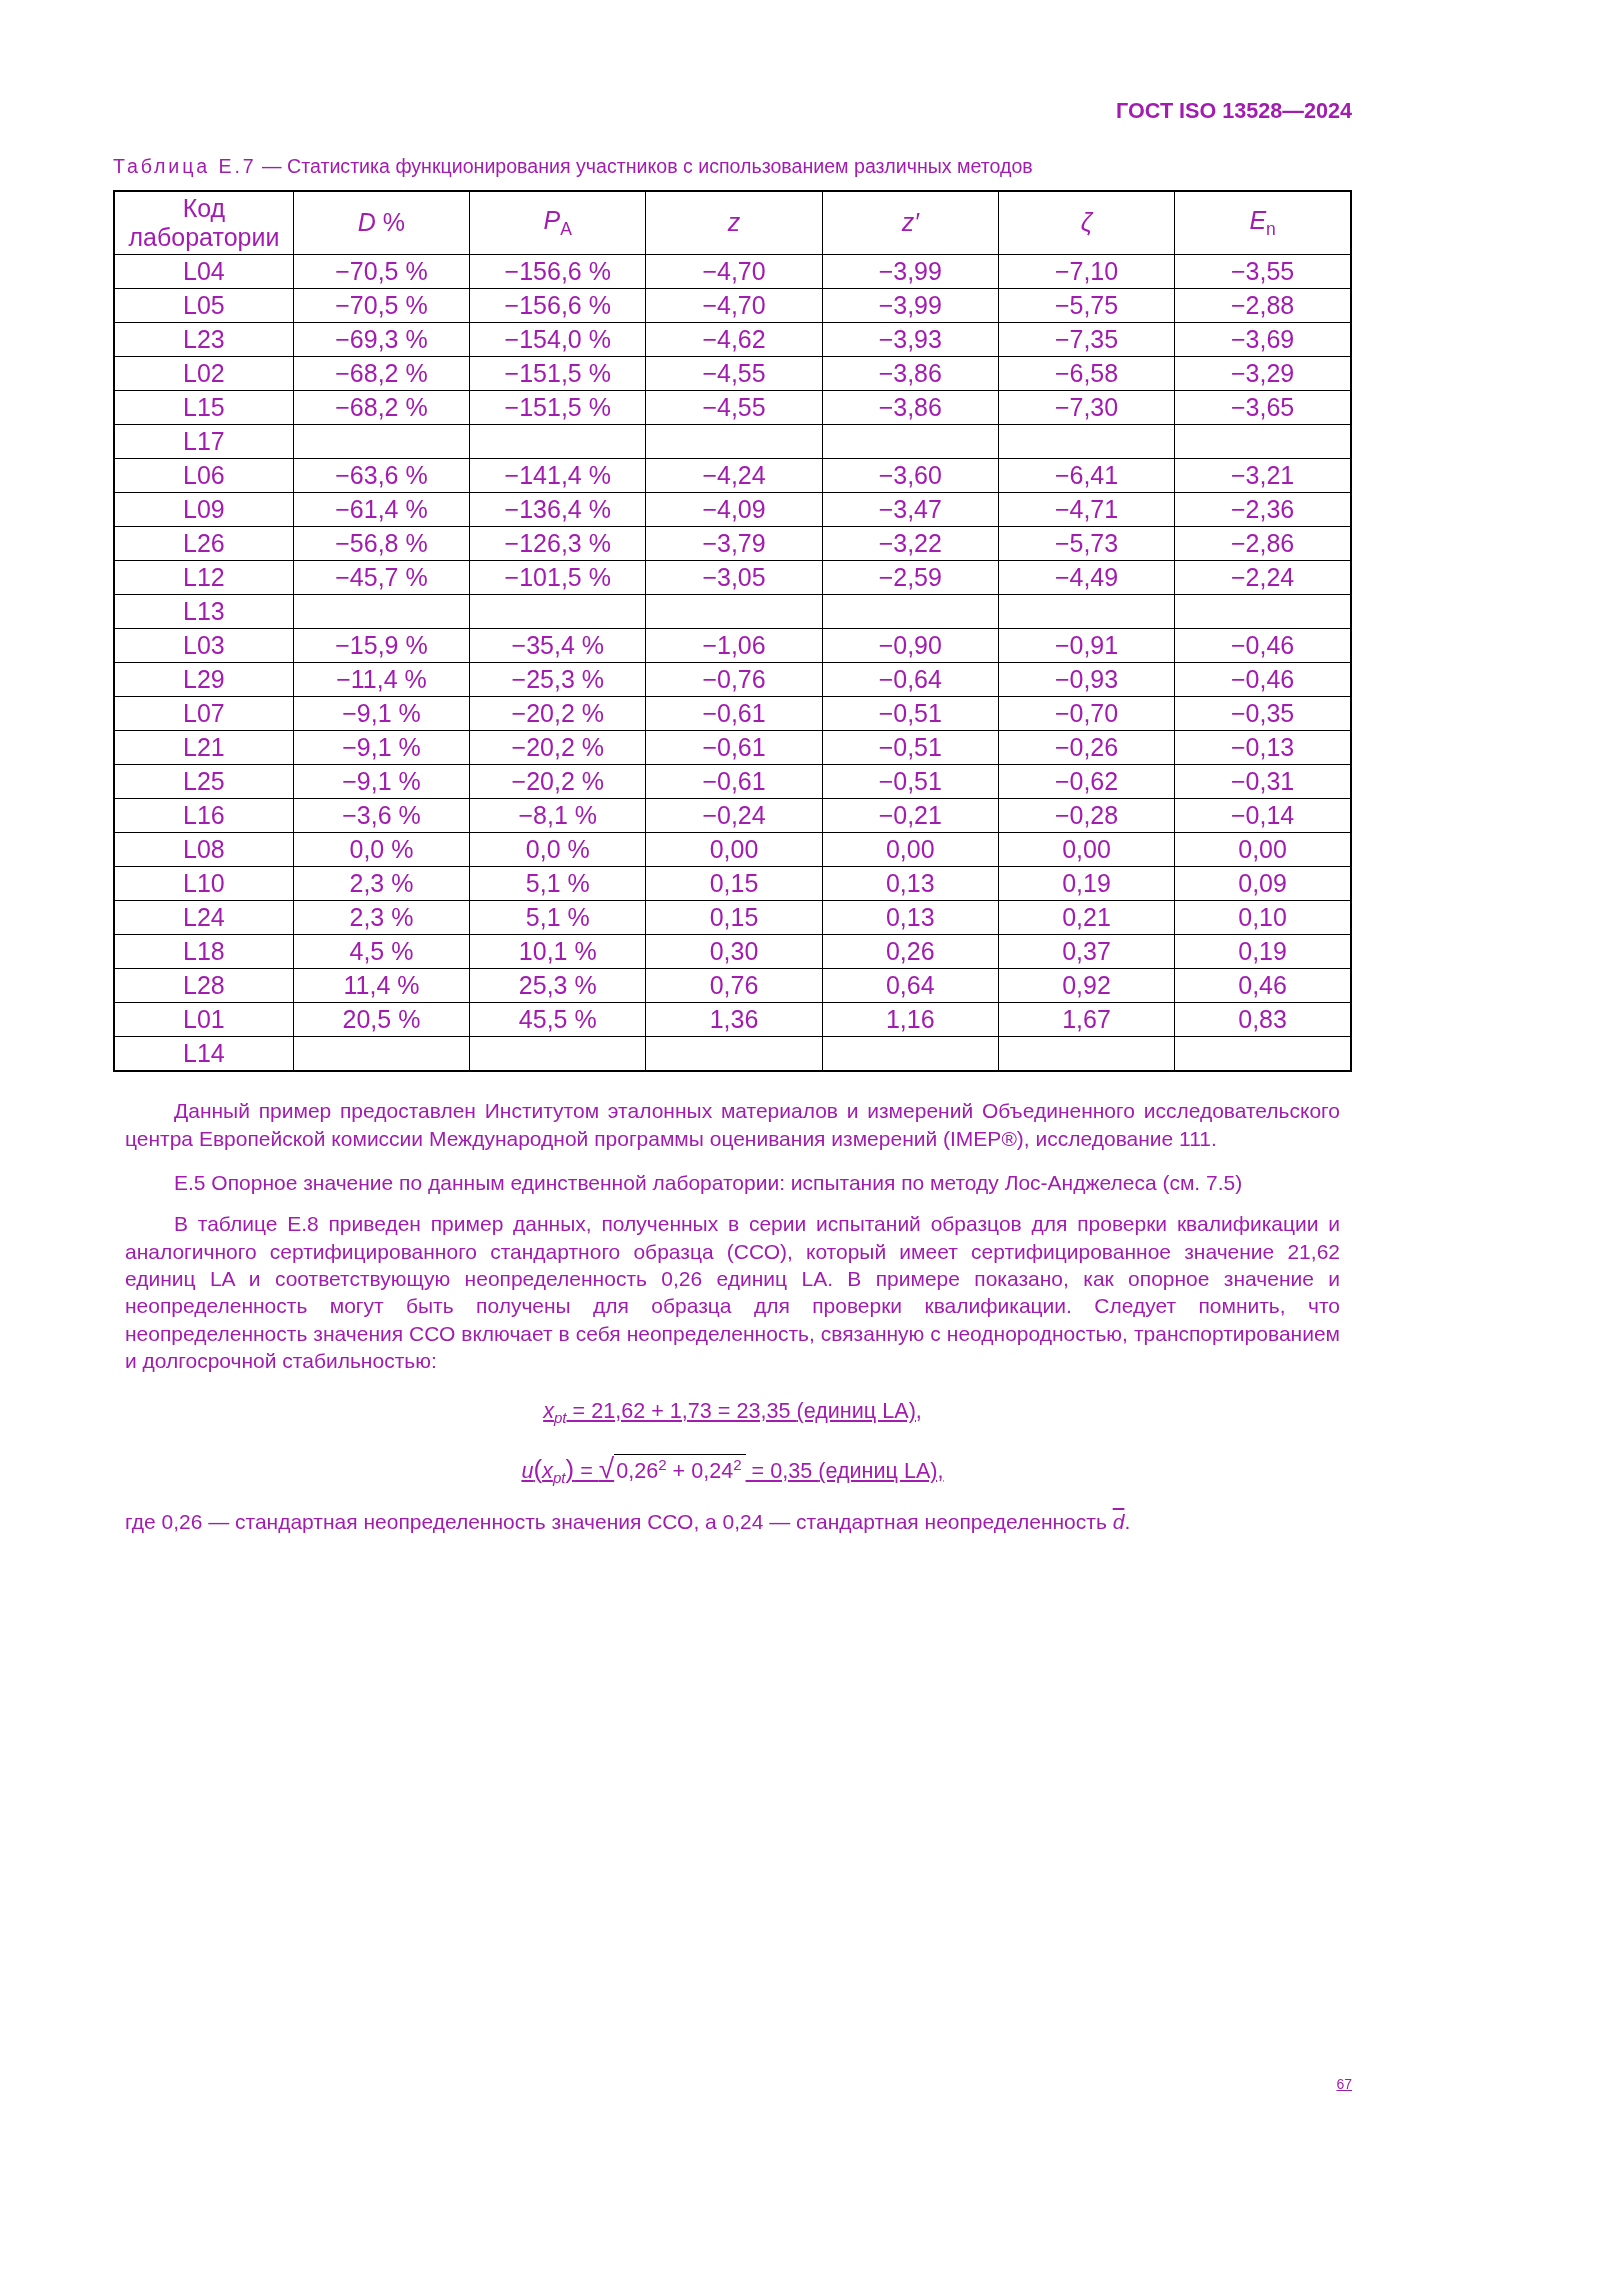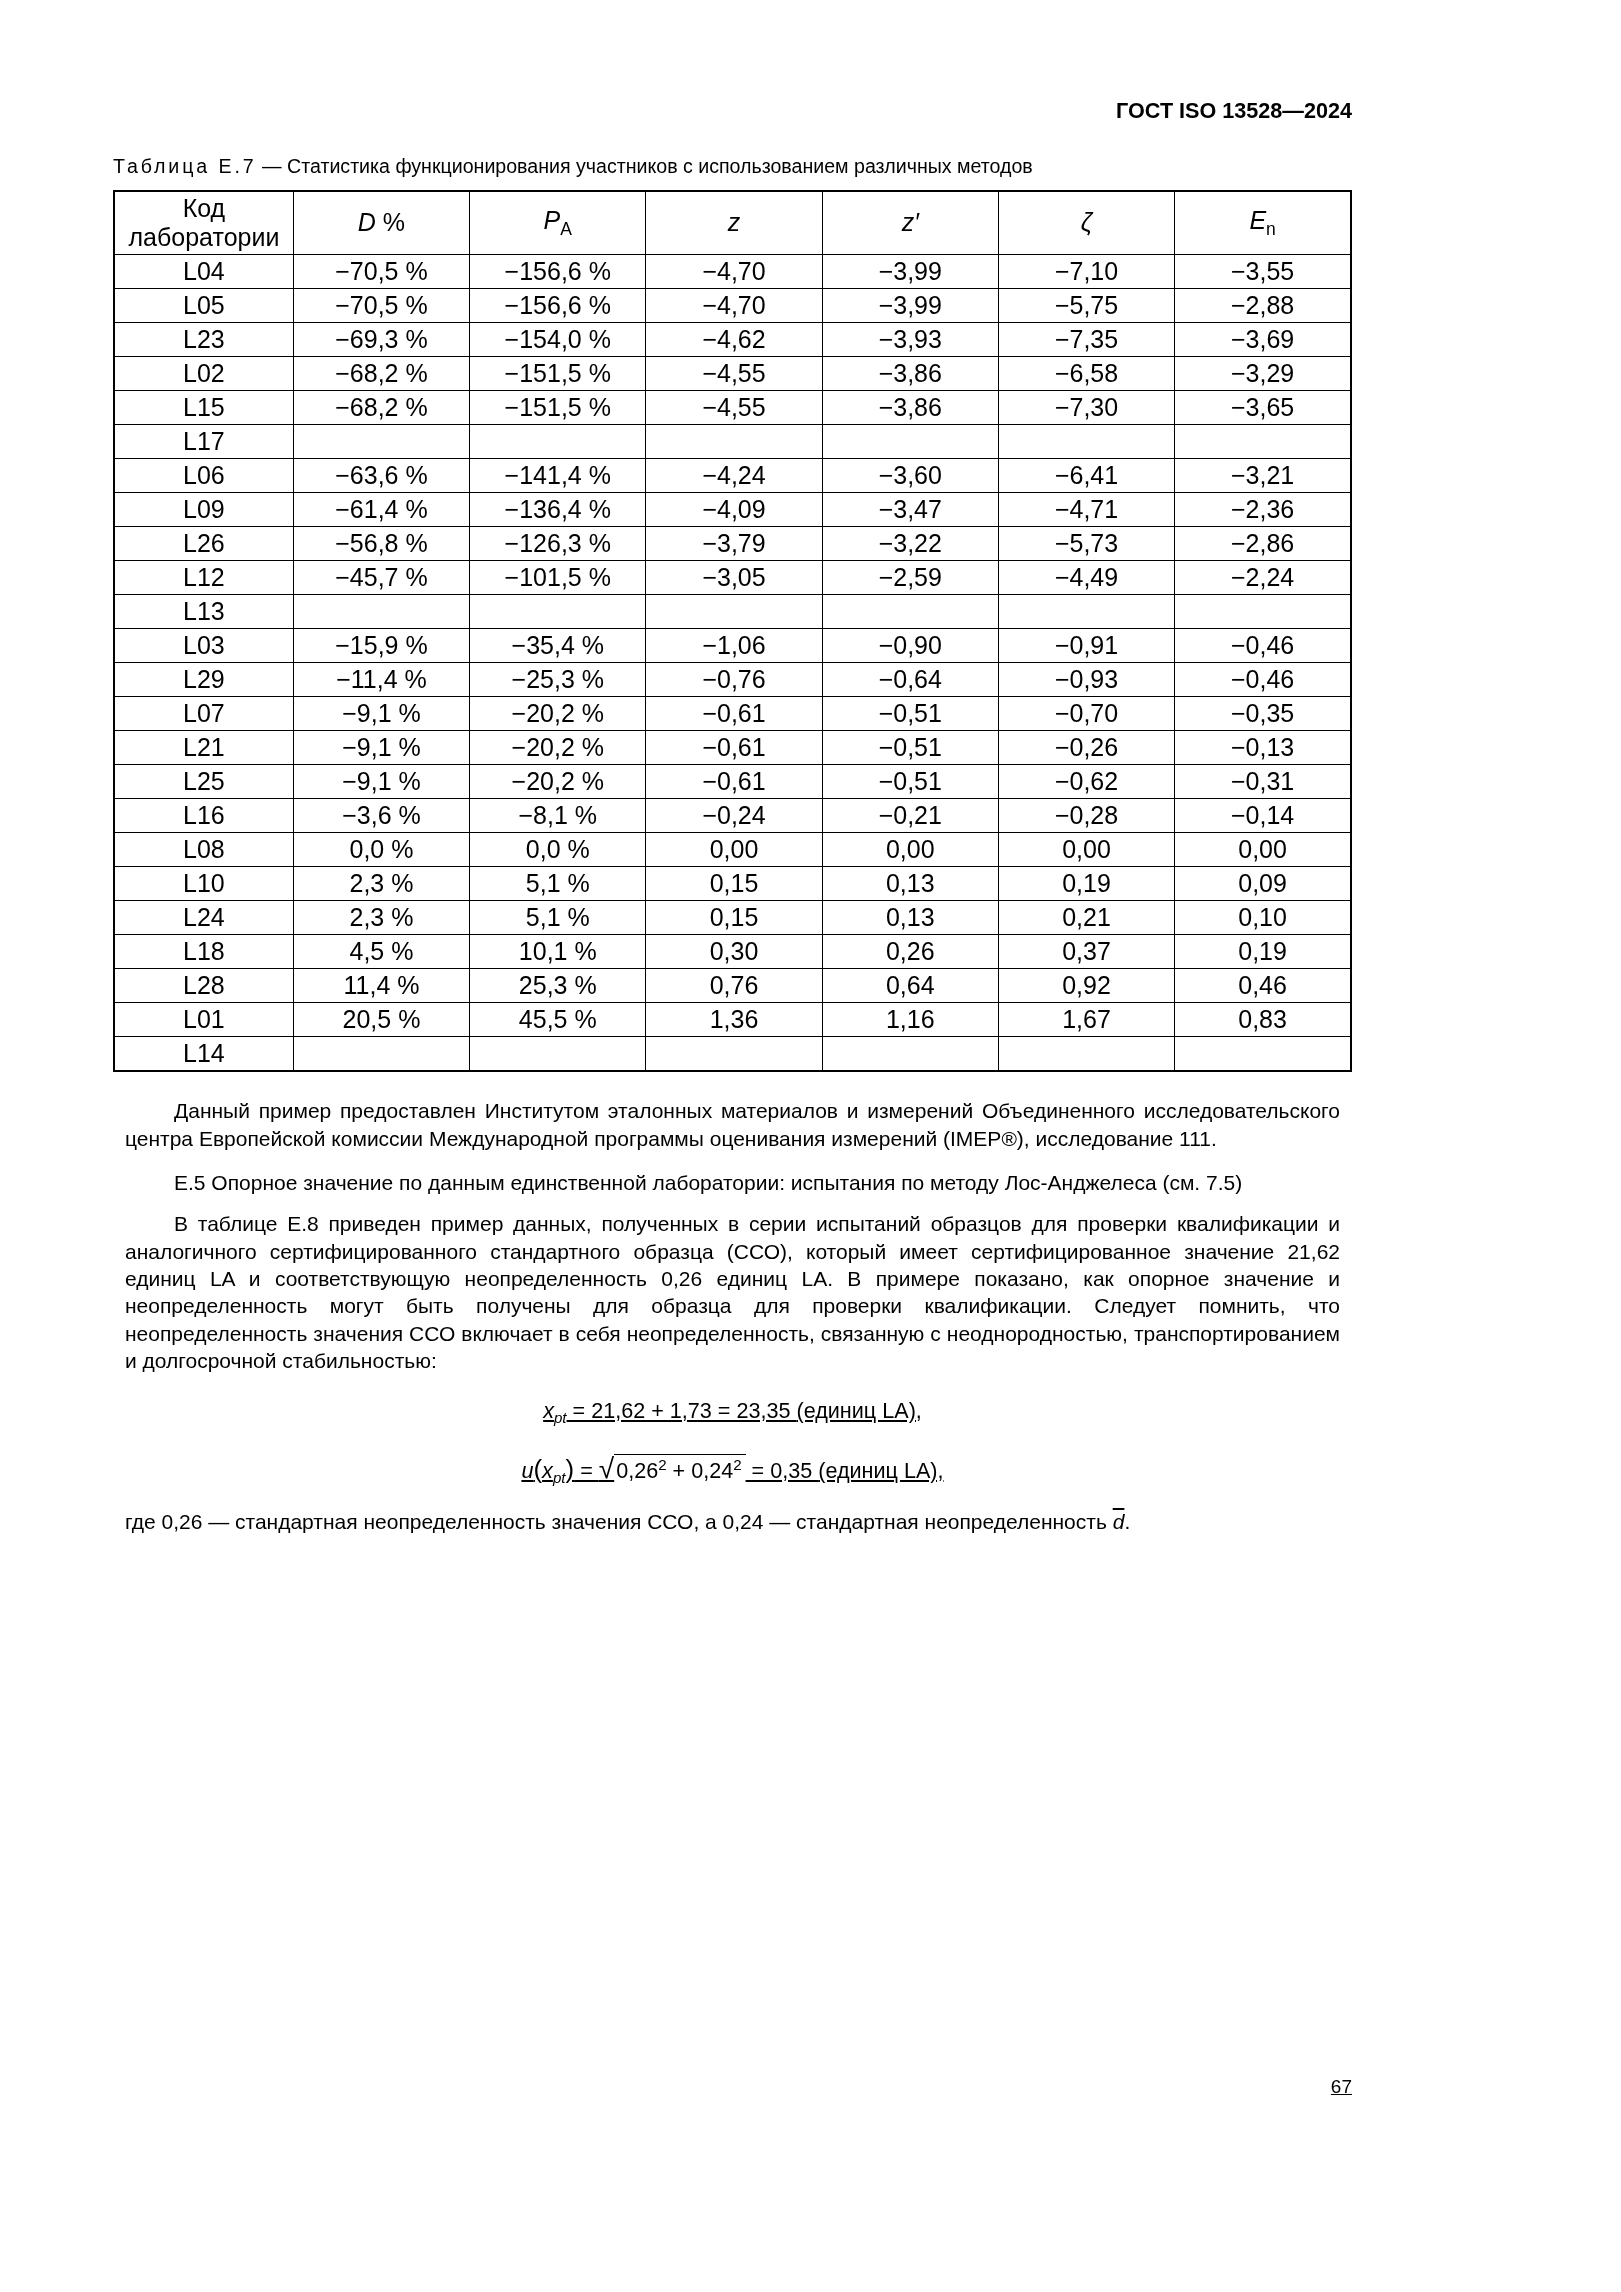--- a/index.html
+++ b/index.html
@@ -3,21 +3,21 @@
 <meta charset="utf-8">
 <style>
   * { box-sizing: border-box; }
   html, body { margin: 0; padding: 0; background: #ffffff; }
   .page {
     position: relative;
     width: 1464px;
     height: 2293px;
     background: #ffffff;
     font-family: "Liberation Sans", sans-serif;
-    color: #000000;
+    color: #a21caf;
     overflow: hidden;
   }
   .content {
     position: absolute;
     left: 113px;
     right: 112px;
     top: 0;
   }
   .doc-header {
     margin-top: 98px;
@@ -78,21 +78,21 @@
   }
   .note-line { margin-top: 21.6px; }
   .dbar {
     font-style: italic;
     text-decoration: overline;
   }
   .page-number {
     position: absolute;
     top: 2076px;
     right: 112px;
-    font-size: 19px;
+    font-size: 14px;
     text-decoration: underline;
   }
 </style>
 </head>
 <body>
 
 <div class="page">
   <div class="content">
 
     <div class="doc-header">

